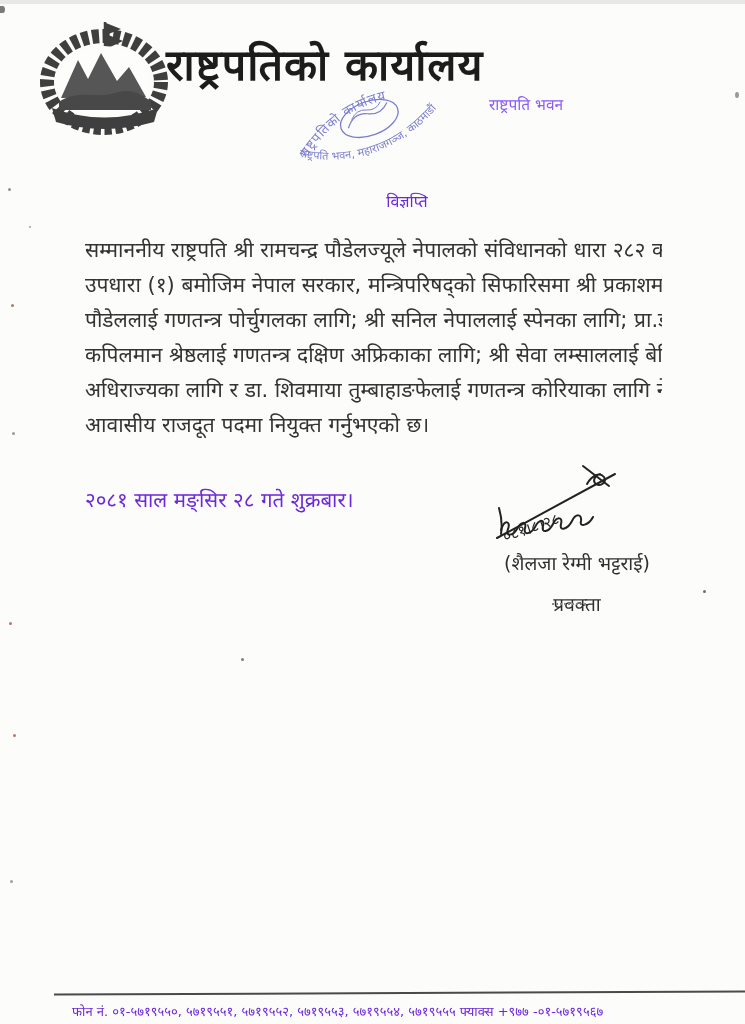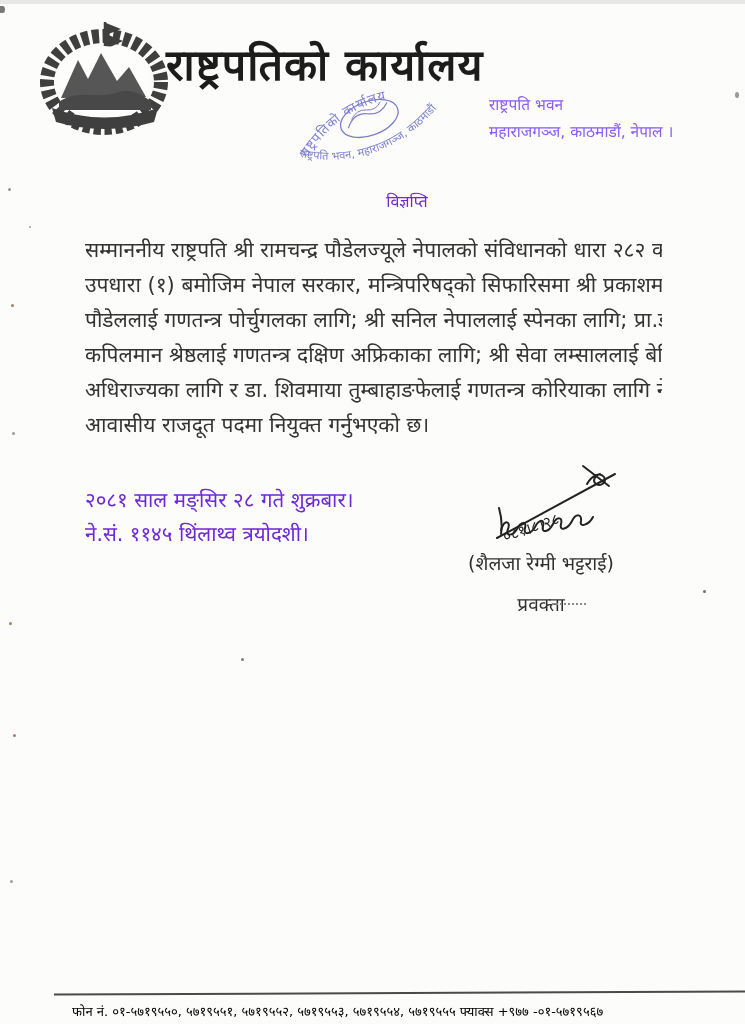--- a/index.html
+++ b/index.html
@@ -91,21 +91,21 @@
   }
 
   
   .signature-svg {
     position: absolute;
     left: 487px; top: 456px;
     width: 140px; height: 92px;
   }
   .signatory {
     position: absolute;
-    left: 436px; top: 546px;
+    left: 472px; top: 546px;
     width: 210px;
     text-align: center;
     color: #2f2f2f;
   }
   .signatory-name {
     font-size: 19px;
     white-space: nowrap;
   }
   .signatory-designation {
     margin-top: 15px;
@@ -118,21 +118,21 @@
     left: 54px; top: 988px;
     width: 691px; height: 2px;
     background: #4a4a4a;
     transform: rotate(-0.25deg);
   }
   .footer-contact {
     position: absolute;
     left: 72px; top: 998px;
     width: 660px;
     font-size: 13px;
-    color: #000000;
+    color: #6d28d9;
     white-space: nowrap;
   }
 
   
   .speck {
     position: absolute;
     border-radius: 50%;
   }
   .speck-row {
     position: absolute;
@@ -169,39 +169,37 @@
     <text font-size="13" fill="#6163c4" letter-spacing="1">
       <textPath xlink:href="#stampArcTop" href="#stampArcTop">राष्ट्रपतिको कार्यालय</textPath>
     </text>
     <text font-size="11" fill="#6163c4">
       <textPath xlink:href="#stampArcBot" href="#stampArcBot">राष्ट्रपति भवन, महाराजगञ्ज, काठमाडौं</textPath>
     </text>
   </svg>
 
   <div class="address-block">
     <div>राष्ट्रपति भवन</div>
-    <div>महाराजगञ्ज, काठमाडौं, नेपाल ।</div>
   </div>
 
   <div class="notice-title-wrap">
     <span class="notice-title">विज्ञप्ति</span>
   </div>
 
   <div class="body-text">
     <div class="body-line">सम्माननीय राष्ट्रपति श्री रामचन्द्र पौडेलज्यूले नेपालको संविधानको धारा २८२ को</div>
     <div class="body-line">उपधारा (१) बमोजिम नेपाल सरकार, मन्त्रिपरिषद्को सिफारिसमा श्री प्रकाशमणि</div>
     <div class="body-line">पौडेललाई गणतन्त्र पोर्चुगलका लागि; श्री सनिल नेपाललाई स्पेनका लागि; प्रा.डा.</div>
     <div class="body-line">कपिलमान श्रेष्ठलाई गणतन्त्र दक्षिण अफ्रिकाका लागि; श्री सेवा लम्साललाई बेल्जियम</div>
     <div class="body-line">अधिराज्यका लागि र डा. शिवमाया तुम्बाहाङफेलाई गणतन्त्र कोरियाका लागि नेपालको</div>
     <div class="body-line last">आवासीय राजदूत पदमा नियुक्त गर्नुभएको छ।</div>
   </div>
 
   <div class="date-block">
     <div>२०८१ साल मङ्सिर २८ गते शुक्रबार।</div>
-    <div>ने.सं. ११४५ थिंलाथ्व त्रयोदशी।</div>
   </div>
 
   <svg class="signature-svg" viewBox="0 0 140 92" xmlns="http://www.w3.org/2000/svg">
     <g stroke="#222" stroke-width="2" fill="none" stroke-linecap="round">
       <path d="M10,78 L128,14"></path>
       <path d="M14,70 c4,-12 10,-8 7,-1 c-3,8 5,7 9,0 c4,-8 10,-8 8,-1 c-2,8 6,6 10,-1 c4,-8 10,-8 8,-1 c-2,8 6,6 10,-2 c4,-8 10,-7 8,0 c-2,8 7,5 11,-3 c4,-8 10,-7 9,0 c-2,7 8,4 12,-4"></path>
       <path d="M12,48 q4,14 2,26"></path>
       <path d="M100,24 c5,-9 13,-12 17,-7 c3,5 -3,10 -8,7 c-4,-3 -1,-9 4,-10"></path>
       <path d="M96,6 L122,26"></path>
     </g>

